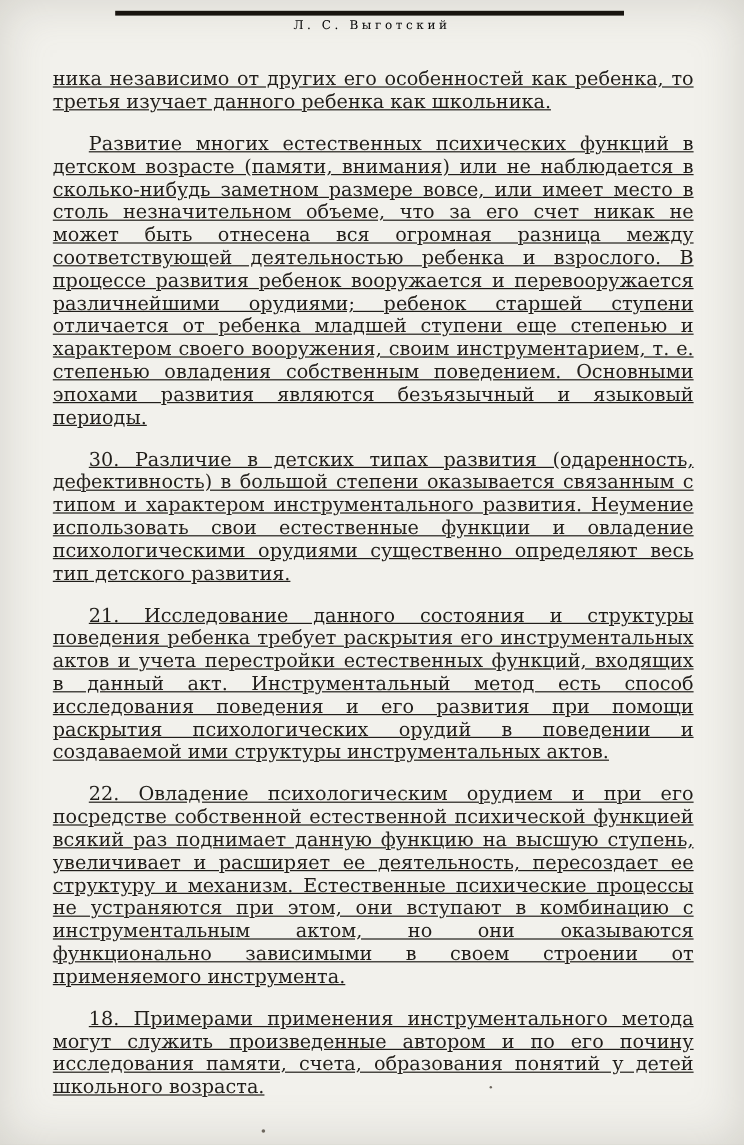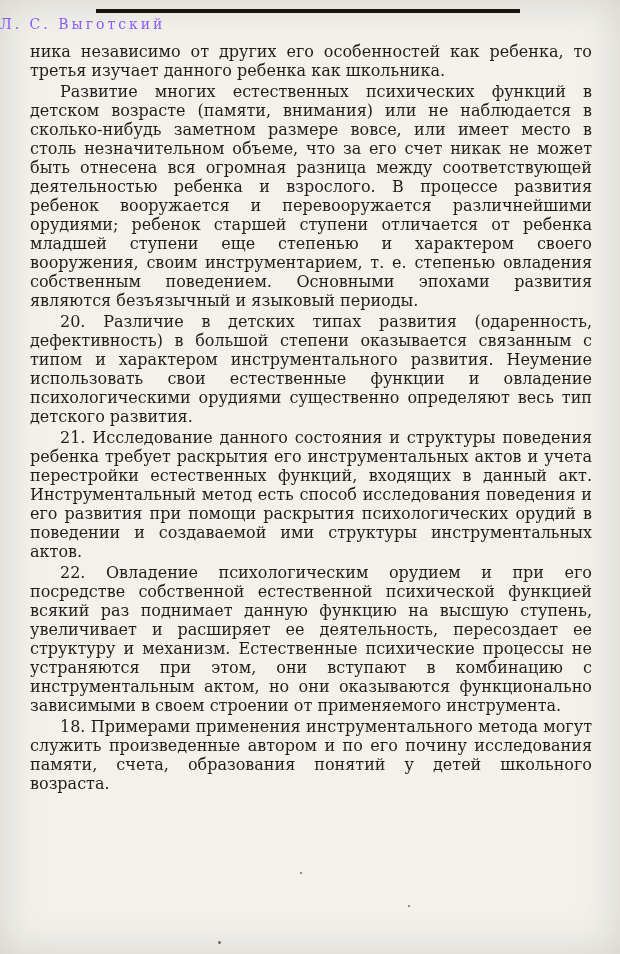--- a/index.html
+++ b/index.html
@@ -23,41 +23,42 @@
     left: 96px;
     width: 424px;
     height: 4px;
     background: #181410;
   }
   .running-header {
     position: absolute;
     top: 16px;
     left: 0;
     width: 100%;
-    text-align: left;
-    font-size: 14px;
+    text-align: center;
+    font-size: 10px;
     letter-spacing: 3px;
-    color: #8b5cf6;
+    color: #000000;
     white-space: pre;
   }
   .text-block {
     position: absolute;
     top: 40px;
     left: 28px;
     width: 566px;
     font-size: 16px;
     line-height: 19px;
     text-align: justify;
     font-weight: 500;
     -webkit-hyphens: auto;
     hyphens: auto;
   }
   .text-block p {
-    margin: 2px;
+    margin: 16px;
     text-indent: 30px;
+    text-decoration: underline;
   }
   .text-block p.no-indent {
     text-indent: 0;
   }
   .speck {
     position: absolute;
     background: #6d675e;
     border-radius: 50%;
   }
   .speck.s1 { left: 218px; top: 941px; width: 3px; height: 3px; }
@@ -67,21 +68,21 @@
 </head>
 <body>
 
 <div class="page">
   <div class="header-rule"></div>
   <div class="running-header">Л. С. Выготский</div>
 
   <div class="text-block" lang="ru">
     <p class="no-indent">ника независимо от других его особенностей как ребенка, то третья изучает данного ребенка как школьника.</p>
     <p>Развитие многих естественных психических функций в детском возрасте (памяти, внимания) или не наблюдается в сколько-нибудь заметном размере вовсе, или имеет место в столь незначительном объеме, что за его счет никак не может быть отнесена вся огромная разница между соответствующей деятельностью ребенка и взрослого. В процессе развития ребенок вооружается и перевооружается различнейшими орудиями; ребенок старшей ступени отличается от ребенка младшей ступени еще степенью и характером своего вооружения, своим инструментарием, т. е. степенью овладения собственным поведением. Основными эпохами развития являются безъязычный и языковый периоды.</p>
-    <p>20. Различие в детских типах развития (одаренность, дефективность) в большой степени оказывается связанным с типом и характером инструментального развития. Неумение использовать свои естественные функции и овладение психологическими орудиями существенно определяют весь тип детского развития.</p>
+    <p>30. Различие в детских типах развития (одаренность, дефективность) в большой степени оказывается связанным с типом и характером инструментального развития. Неумение использовать свои естественные функции и овладение психологическими орудиями существенно определяют весь тип детского развития.</p>
     <p>21. Исследование данного состояния и структуры поведения ребенка требует раскрытия его инструментальных актов и учета перестройки естественных функций, входящих в данный акт. Инструментальный метод есть способ исследования поведения и его развития при помощи раскрытия психологических орудий в поведении и создаваемой ими структуры инструментальных актов.</p>
     <p>22. Овладение психологическим орудием и при его посредстве собственной естественной психической функцией всякий раз поднимает данную функцию на высшую ступень, увеличивает и расширяет ее деятельность, пересоздает ее структуру и механизм. Естественные психические процессы не устраняются при этом, они вступают в комбинацию с инструментальным актом, но они оказываются функционально зависимыми в своем строении от применяемого инструмента.</p>
     <p>18. Примерами применения инструментального метода могут служить произведенные автором и по его почину исследования памяти, счета, образования понятий у детей школьного возраста.</p>
   </div>
 
   <div class="speck s1"></div>
   <div class="speck s2"></div>
   <div class="speck s3"></div>
 </div>
 

